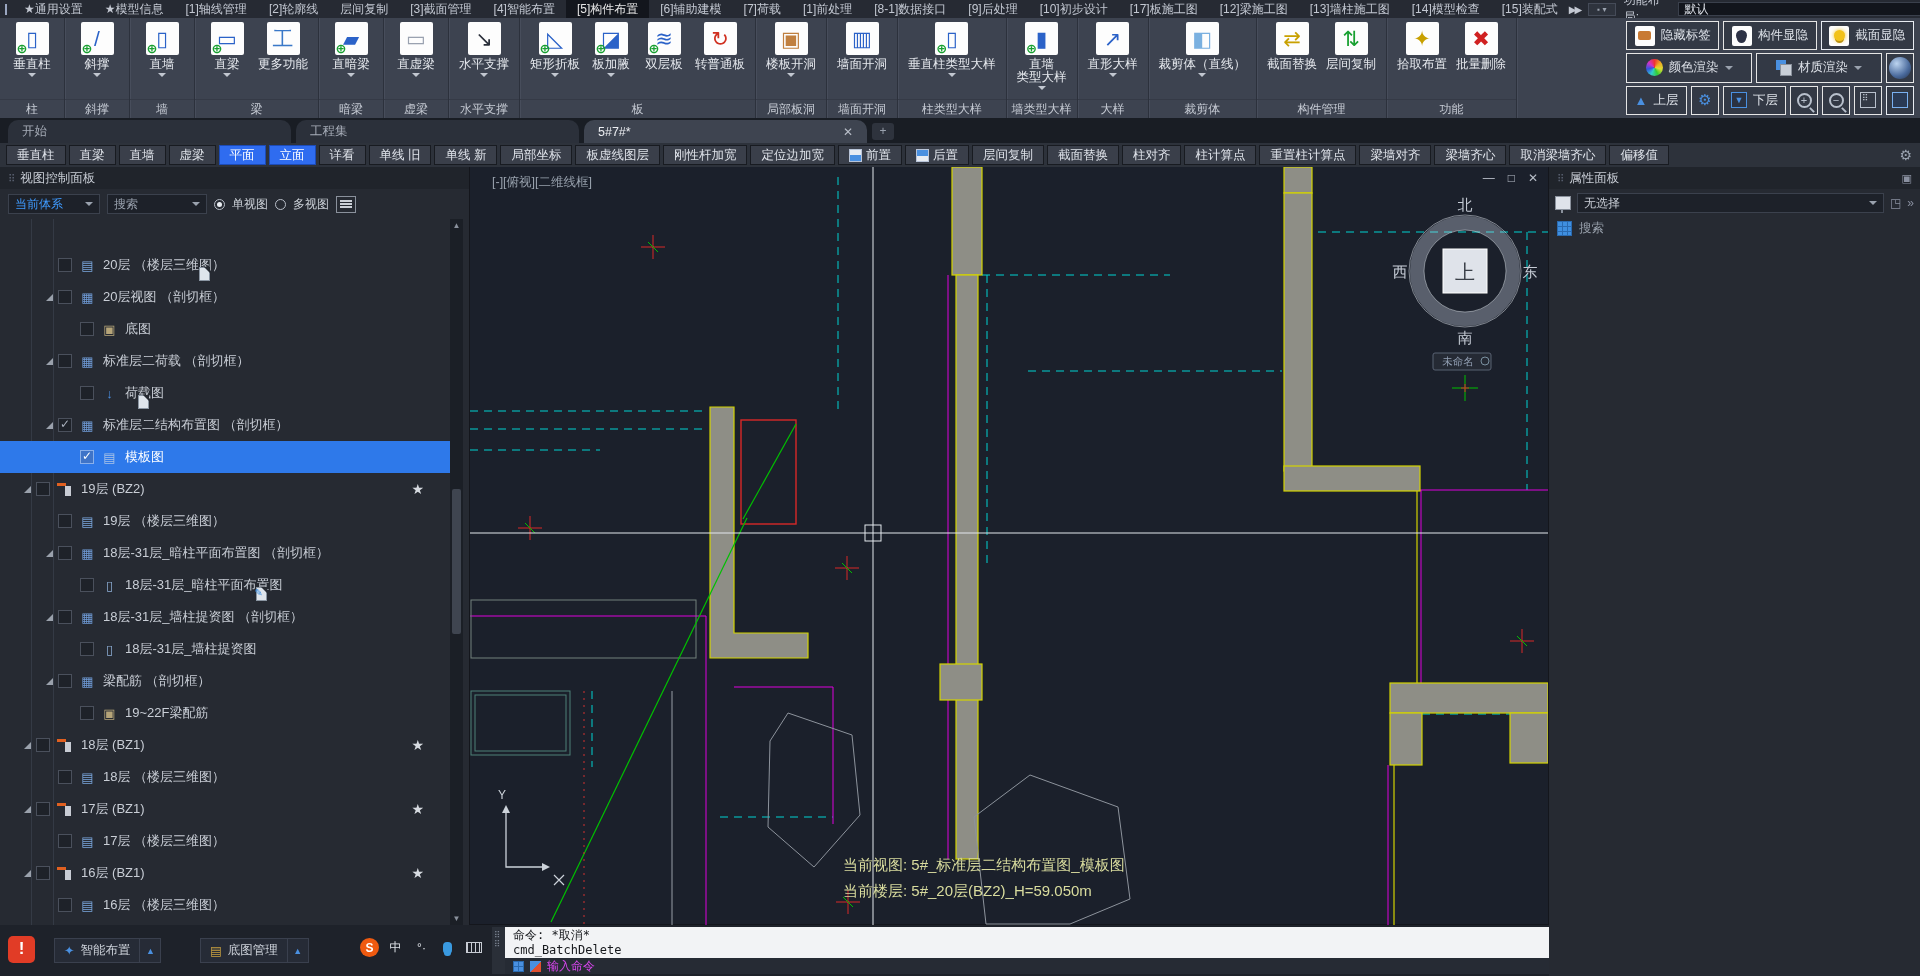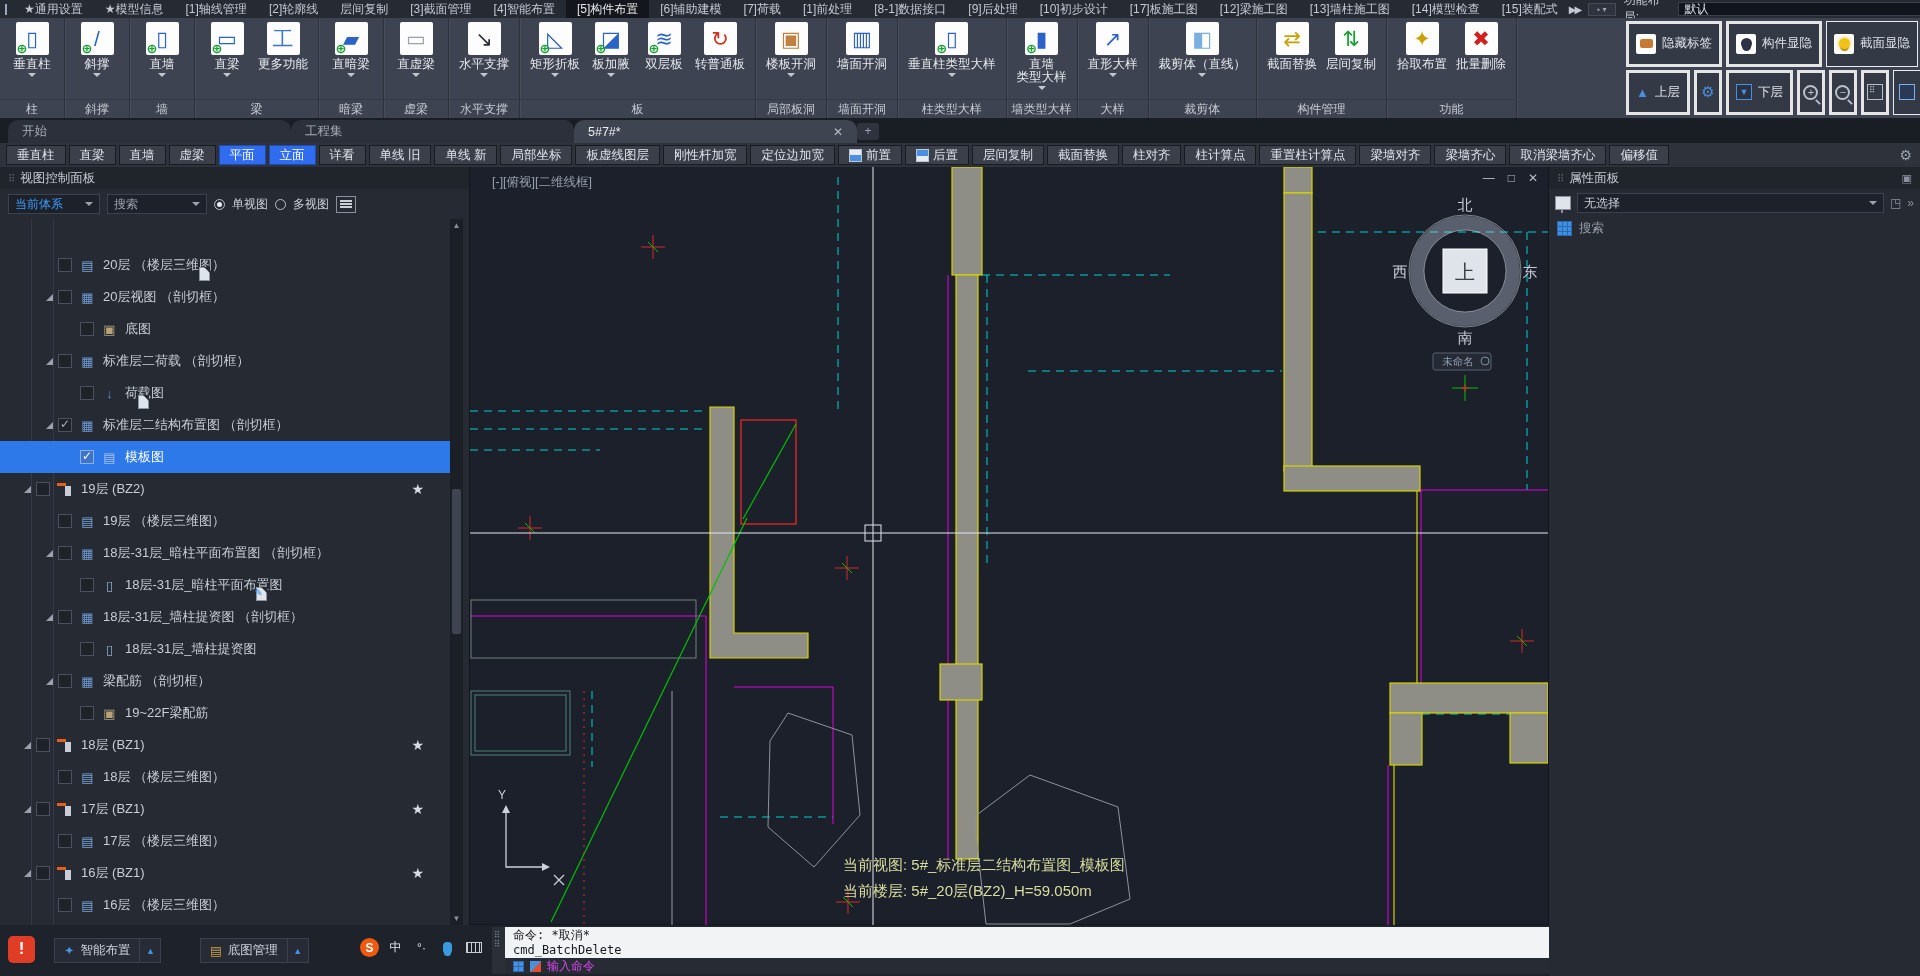--- a/index.html
+++ b/index.html
@@ -39,21 +39,21 @@
 .rbtn .lbl { line-height:13px; text-align:center; white-space:nowrap; }
 .rbtn .arr { margin-top:2px; width:0; height:0; border-left:4px solid transparent;
   border-right:4px solid transparent; border-top:4px solid #c2c7d0; }
 .rbtn .arr.hidden { visibility:hidden; }
 .glabel { height:19px; line-height:18px; text-align:center; color:#c6cbd4; font-size:12px;
   border-top:1px solid #353a46; }
 
 #rright { position:absolute; left:1624px; top:0; width:292px; height:100px;
   display:flex; flex-direction:column; gap:3px; padding:3px 2px; }
 .rrow { display:flex; gap:4px; flex:1; }
-.rrbtn { background:#333945; border:3px solid #e5e5e5; display:flex; align-items:center;
+.rrbtn { background:#333945; border:1px solid #e5e5e5; display:flex; align-items:center;
   justify-content:center; gap:6px; padding:0 7px; color:#dde1e8; font-size:12.5px; flex:1;
   white-space:nowrap; }
 .rrbtn.hl { border:1px solid #e8ecf2; }
 .rrbtn.sq { flex:none; width:28px; padding:0; }
 .iplate { width:20px; height:20px; background:#fdfdfd; border-radius:2px; display:flex;
   align-items:center; justify-content:center; flex:none; }
 .ico-bubble { width:13px; height:9px; background:#c87a34; border-radius:2px; position:relative; }
 .ico-bubble::after { content:""; position:absolute; left:2px; bottom:-4px; border:4px solid transparent;
   border-top-color:#c87a34; border-left-width:2px; border-right-width:2px; }
 .ico-bulb { width:11px; height:11px; border-radius:50%; }
@@ -73,21 +73,21 @@
   font-size:11px; line-height:10px; text-align:center; position:relative; }
 .ico-zoom::after { content:""; position:absolute; right:-5px; bottom:-5px; width:6px; height:2px;
   background:#b8c0cc; transform:rotate(45deg); }
 .ico-treeview { width:16px; height:16px; border:1px solid #b8c0cc; position:relative; }
 .ico-treeview::before { content:"⠿"; color:#b8c0cc; font-size:9px; position:absolute; left:1px; top:0; }
 .ico-sidepanel { width:16px; height:16px; border:1px solid #7ab0f0; background:#2a3a55; }
 .gearblue { color:#4a90e0; font-size:15px; }
 
 
 #tabrow { position:absolute; left:0; top:118px; width:1920px; height:25px; background:#191d24;
-  display:flex; align-items:flex-end; padding-left:8px; }
+  display:flex; align-items:flex-end; padding-left:8px; gap:5px; }
 .tab { height:23px; width:283px; background:#2b303a; border-radius:10px 10px 0 0;
   display:flex; align-items:center; padding:0 14px; color:#a7adb8; font-size:12.5px; }
 .tab.active { background:#3e4450; color:#eceef2; }
 .tab .tclose { margin-left:auto; font-size:12px; color:#b8bec8; }
 .addtab { width:22px; height:17px; background:#2e333d; border-radius:3px; color:#9aa2ae;
   text-align:center; line-height:16px; font-size:12px; margin-bottom:3px; }
 
 
 #toolbar2 { position:absolute; left:0; top:143px; width:1920px; height:24px; background:#2d323b;
   display:flex; align-items:center; padding-left:6px; gap:3px; }
@@ -512,20 +512,41 @@
             <span class="iplate">
               <span class="ico-bulb lit"></span>
             </span>
           </span>
           <span>截面显隐</span>
         </div>
       </div>
       <div class="rrow">
         <div class="rrbtn">
           <span style="display:flex">
+            <span class="ico-wheel"></span>
+          </span>
+          <span>颜色渲染</span>
+          <span class="dd-arr"></span>
+        </div>
+        <div class="rrbtn">
+          <span style="display:flex">
+            <span class="ico-mat"></span>
+          </span>
+          <span>材质渲染</span>
+          <span class="dd-arr"></span>
+        </div>
+        <div class="rrbtn sq">
+          <span style="display:flex">
+            <span class="ico-sphere"></span>
+          </span>
+        </div>
+      </div>
+      <div class="rrow">
+        <div class="rrbtn">
+          <span style="display:flex">
             <span class="ico-uparr">▲</span>
           </span>
           <span>上层</span>
         </div>
         <div class="rrbtn sq">
           <span style="display:flex">
             <span class="gearblue">⚙</span>
           </span>
         </div>
         <div class="rrbtn">

